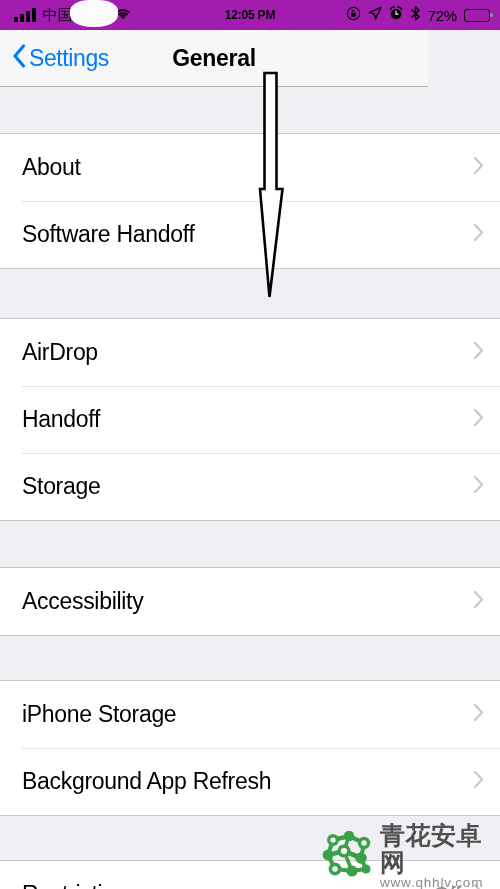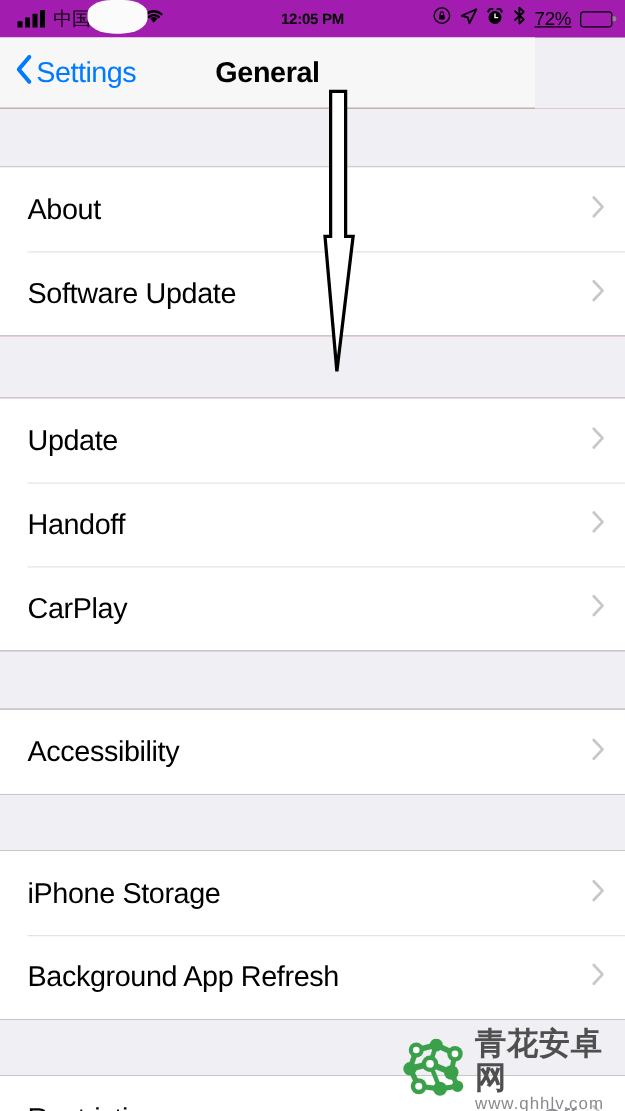--- a/index.html
+++ b/index.html
@@ -53,21 +53,20 @@
     font-size: 12px;
     font-weight: bold;
     letter-spacing: -0.2px;
   }
   .status-right {
     position: absolute;
     right: 10px;
     display: flex;
     align-items: center;
     gap: 7px;
-    text-decoration: underline;
   }
   .battery-pct { font-size: 15px; font-weight: 400; letter-spacing: -0.2px; }
   .battery {
     position: relative;
     width: 26px; height: 13px;
     border: 1.3px solid #000;
     border-radius: 3px;
     padding: 1.3px;
   }
   .battery::after {
@@ -127,21 +126,21 @@
     color: #000;
     letter-spacing: -0.3px;
   }
 
   
   .list-area {
     position: absolute;
     top: 87px; left: 0;
     width: 500px;
     height: 802px;
-    background: #b91c1c;
+    background: #5eead4;
   }
   .gap {
     width: 100%;
     background: #efeff4;
   }
   .section {
     background: #ffffff;
     border-top: 1px solid #c8c7cc;
     border-bottom: 1px solid #c8c7cc;
   }
@@ -294,50 +293,50 @@
     <div class="section">
       <div class="row">
         <span class="row-label">About</span>
         <span class="chevron">
           <svg width="11" height="19" viewBox="0 0 11 19">
               <path d="M2 2 L9 9.5 L2 17" stroke="#c7c7cc" stroke-width="2.2" fill="none" stroke-linecap="round" stroke-linejoin="round"></path>
             </svg>
         </span>
       </div>
       <div class="row">
-        <span class="row-label">Software Update</span>
+        <span class="row-label">Software Handoff</span>
         <span class="chevron">
           <svg width="11" height="19" viewBox="0 0 11 19">
               <path d="M2 2 L9 9.5 L2 17" stroke="#c7c7cc" stroke-width="2.2" fill="none" stroke-linecap="round" stroke-linejoin="round"></path>
             </svg>
         </span>
       </div>
     </div>
 
     <div class="gap" style="height:49px"></div>
 
     <div class="section">
       <div class="row">
-        <span class="row-label">Update</span>
+        <span class="row-label">AirDrop</span>
         <span class="chevron">
           <svg width="11" height="19" viewBox="0 0 11 19">
               <path d="M2 2 L9 9.5 L2 17" stroke="#c7c7cc" stroke-width="2.2" fill="none" stroke-linecap="round" stroke-linejoin="round"></path>
             </svg>
         </span>
       </div>
       <div class="row">
         <span class="row-label">Handoff</span>
         <span class="chevron">
           <svg width="11" height="19" viewBox="0 0 11 19">
               <path d="M2 2 L9 9.5 L2 17" stroke="#c7c7cc" stroke-width="2.2" fill="none" stroke-linecap="round" stroke-linejoin="round"></path>
             </svg>
         </span>
       </div>
       <div class="row">
-        <span class="row-label">CarPlay</span>
+        <span class="row-label">Storage</span>
         <span class="chevron">
           <svg width="11" height="19" viewBox="0 0 11 19">
               <path d="M2 2 L9 9.5 L2 17" stroke="#c7c7cc" stroke-width="2.2" fill="none" stroke-linecap="round" stroke-linejoin="round"></path>
             </svg>
         </span>
       </div>
     </div>
 
     <div class="gap" style="height:46px"></div>
 

